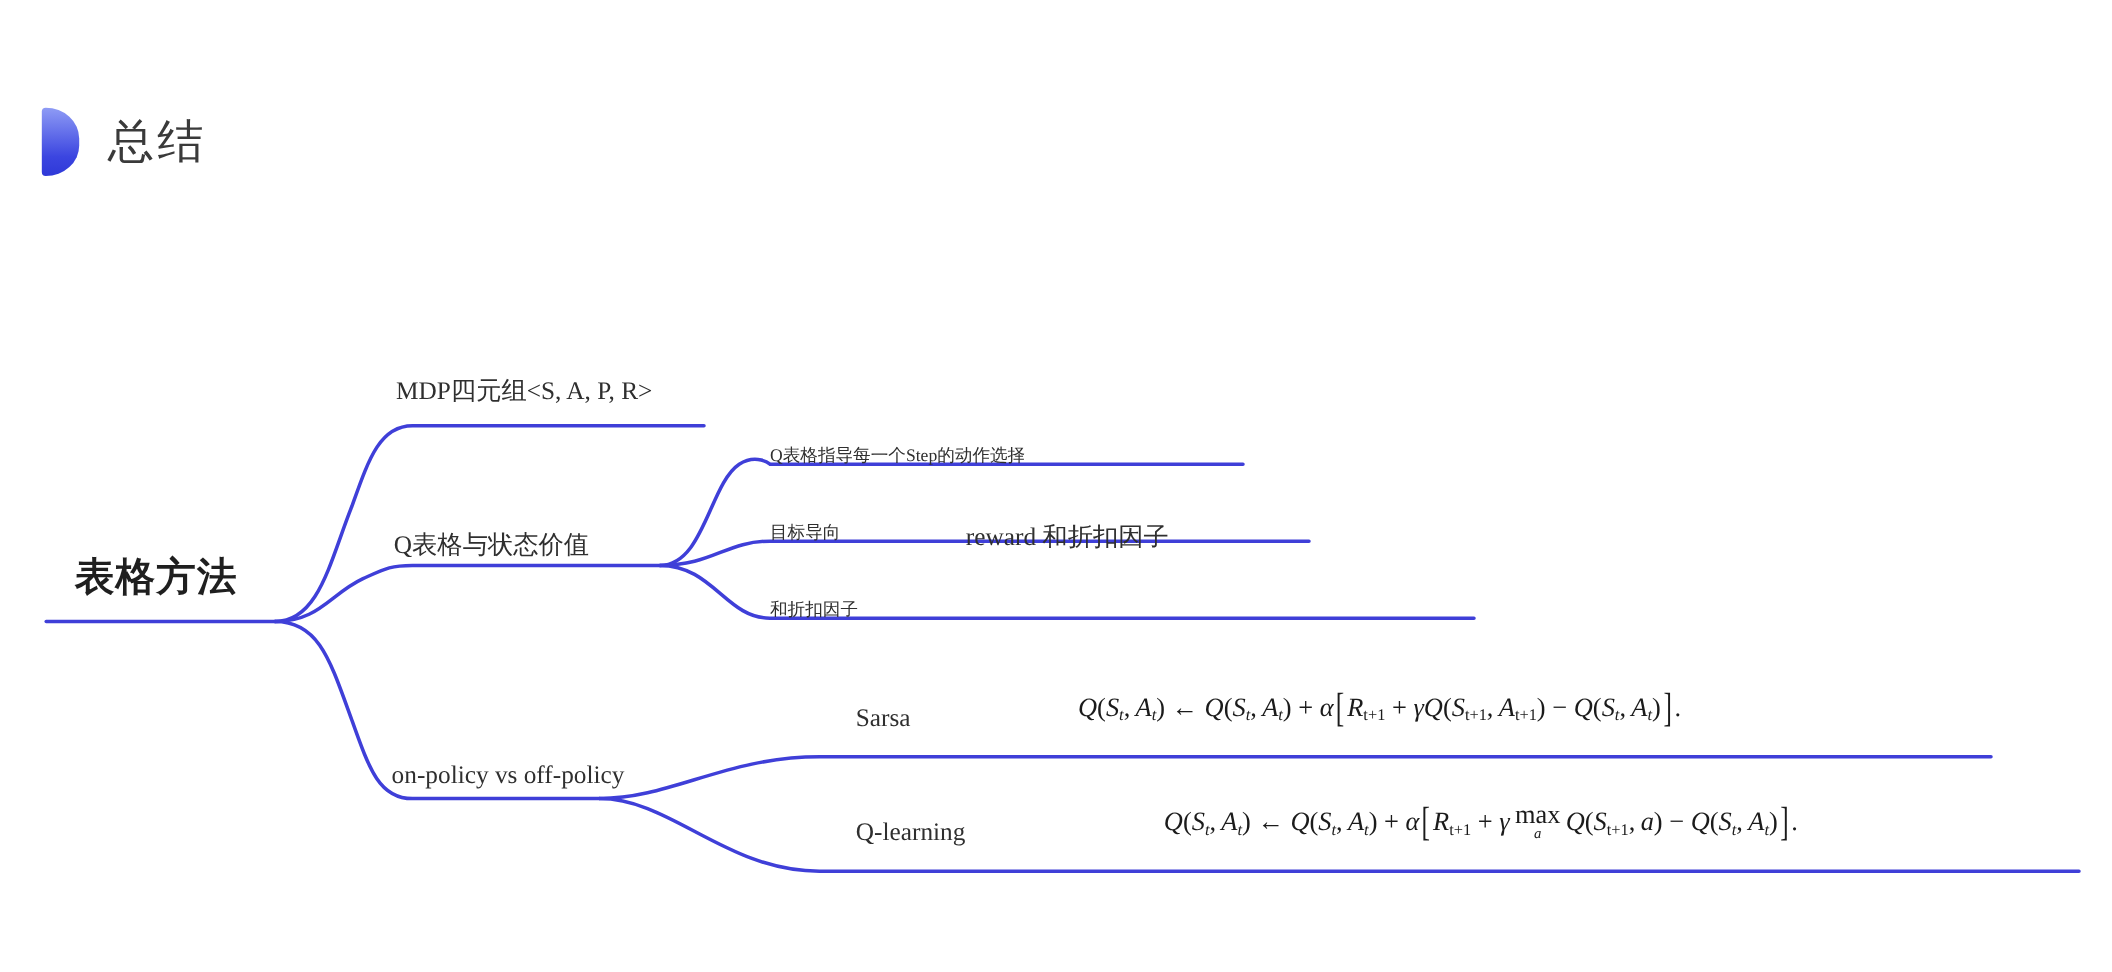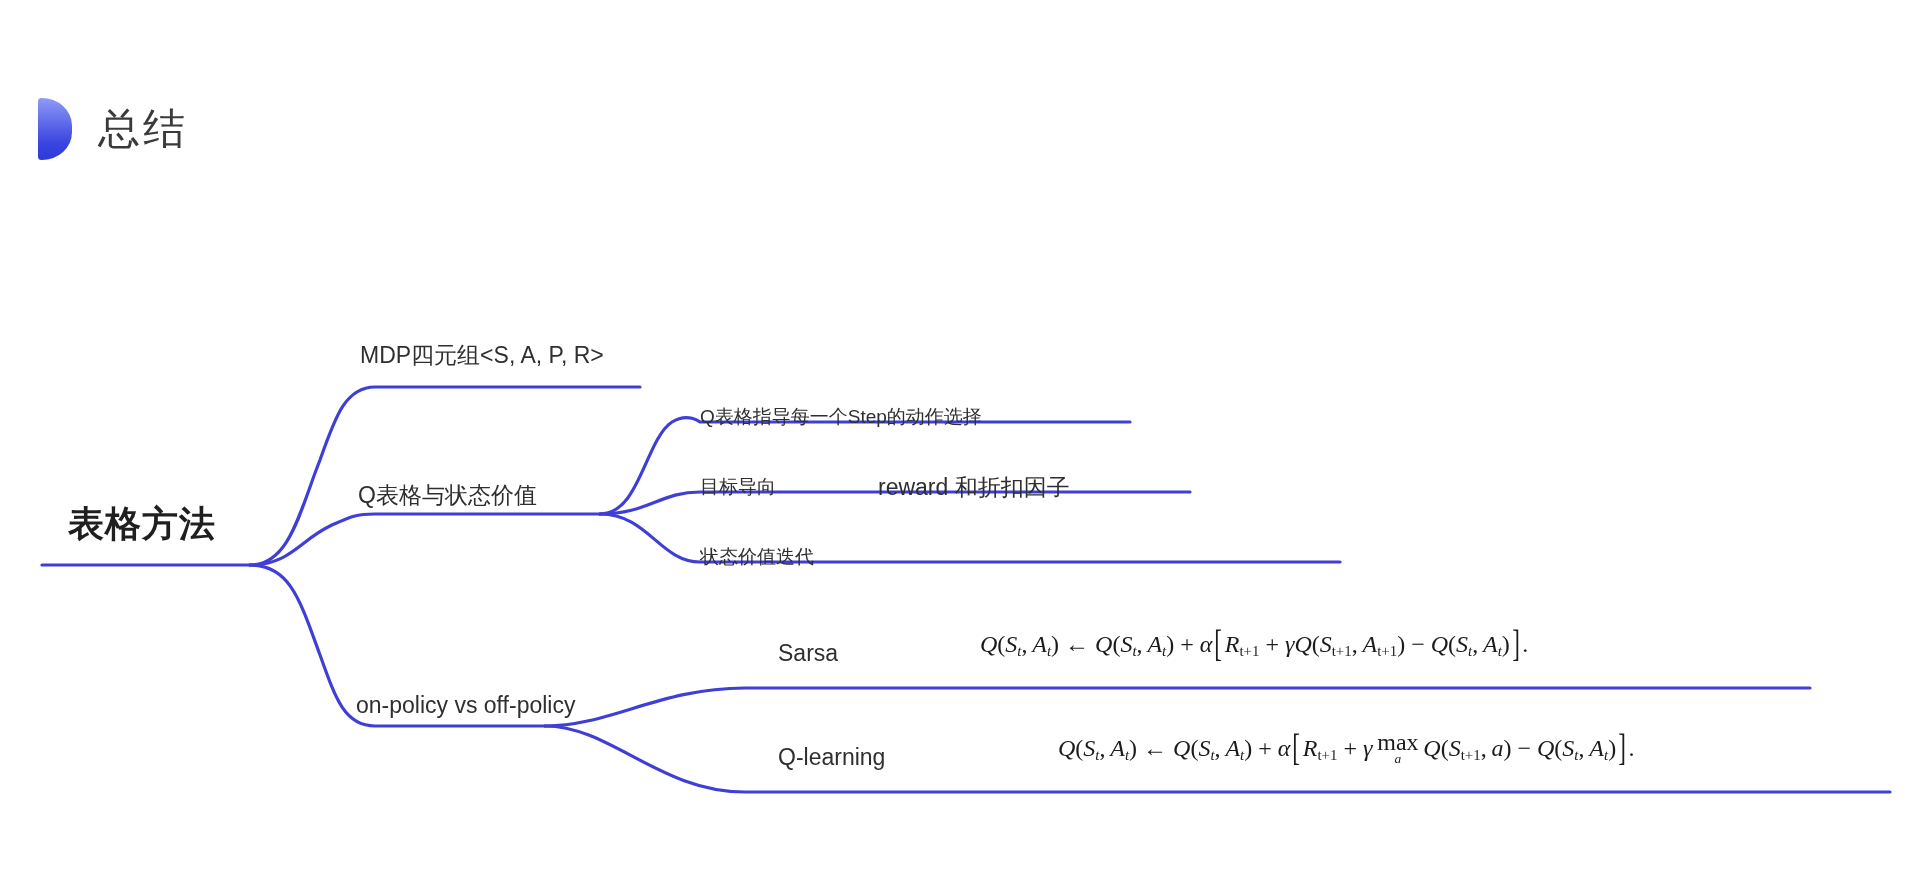--- a/index.html
+++ b/index.html
@@ -61,34 +61,34 @@
   #mindmap svg {
     position: absolute;
     left: 0; top: 0;
     width: 1920px;
     height: 884px;
     overflow: visible;
   }
   .node {
     position: absolute;
     white-space: nowrap;
-    font-family: Liberation Sans, sans-serif;
+    font-family: Liberation Serif, serif;
   }
   .root-node {
     font-size: 36px;
     font-weight: bold;
     color: #1f1f1f;
     letter-spacing: 1px;
   }
   .branch-node {
     font-size: 23px;
     color: #2f2f2f;
   }
   .leaf-node {
-    font-size: 19px;
+    font-size: 16px;
     color: #2f2f2f;
   }
   .note-node {
     font-size: 23px;
     color: #2f2f2f;
   }
   .algo-label {
     font-size: 23px;
     color: #2f2f2f;
   }
@@ -173,21 +173,21 @@
 
     <div class="node branch-node" style="left:360px; top:300px;">MDP四元组&lt;S, A, P, R&gt;</div>
 
     <div class="node branch-node" style="left:358px; top:440px;">Q表格与状态价值</div>
 
     <div class="node leaf-node" style="left:700px; top:364px;">Q表格指导每一个Step的动作选择</div>
 
     <div class="node leaf-node" style="left:700px; top:434px;">目标导向</div>
     <div class="node note-node" style="left:878px; top:432px;">reward 和折扣因子</div>
 
-    <div class="node leaf-node" style="left:700px; top:504px;">状态价值迭代</div>
+    <div class="node leaf-node" style="left:700px; top:504px;">和折扣因子</div>
 
     <div class="node branch-node" style="left:356px; top:652px;">on-policy vs off-policy</div>
 
     <div class="node algo-label" style="left:778px; top:600px;">Sarsa</div>
 
     <div class="node algo-label" style="left:778px; top:704px;">Q-learning</div>
 
     <div class="formula" style="left:980px; top:582px;" title="">
       <i>Q</i>(<i>S</i><span class="sub">t</span>, <i>A</i><span class="sub">t</span>) ← <i>Q</i>(<i>S</i><span class="sub">t</span>, <i>A</i><span class="sub">t</span>) + <i>α</i><span class="bk">[</span><i>R</i><span class="subn">t+1</span> + <i>γQ</i>(<i>S</i><span class="subn">t+1</span>, <i>A</i><span class="subn">t+1</span>) − <i>Q</i>(<i>S</i><span class="sub">t</span>, <i>A</i><span class="sub">t</span>)<span class="bk">]</span>.
     </div>

